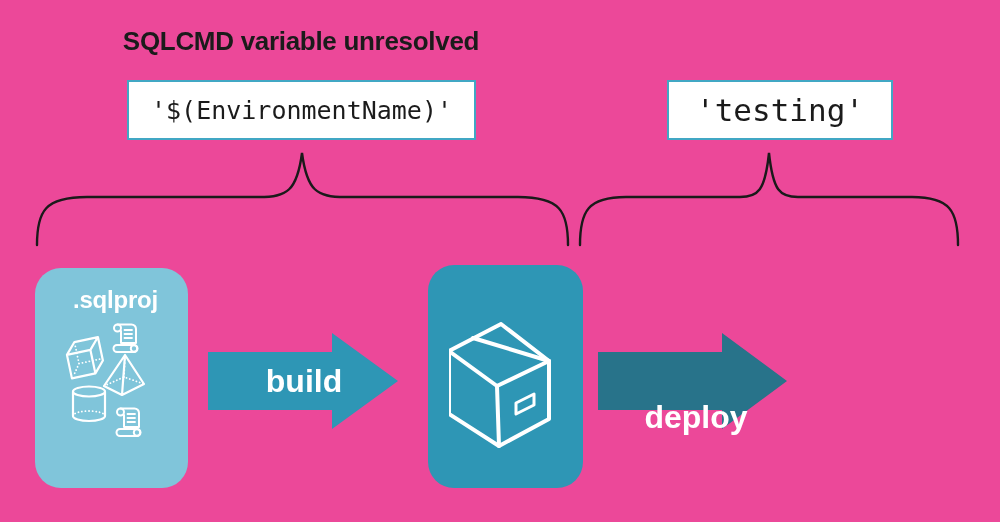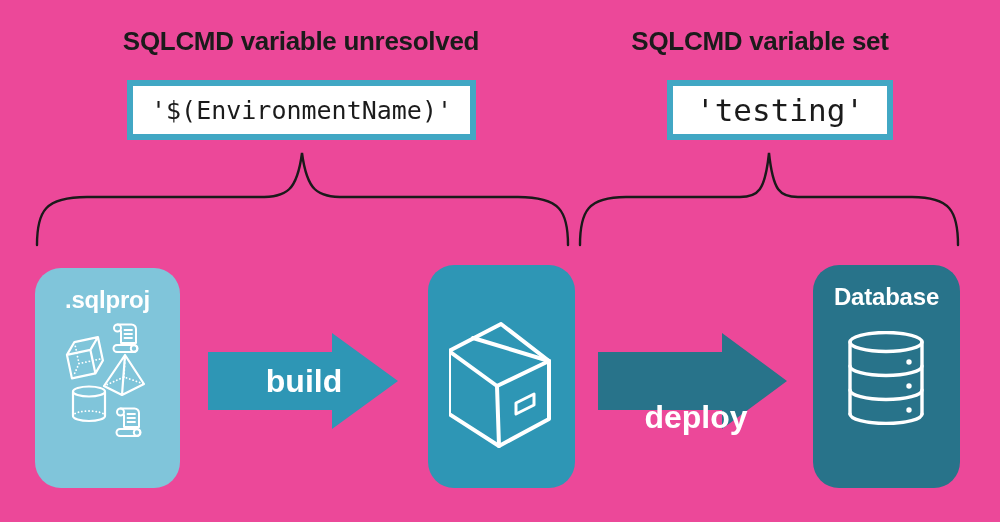--- a/index.html
+++ b/index.html
@@ -9,30 +9,30 @@
   }
   .heading {
     position: absolute; top: 26px; width: 400px;
     font-size: 26px; font-weight: 700; color: #1b1b1b;
     text-align: center; letter-spacing: -0.3px; white-space: nowrap;
   }
   #heading-left { left: 101px; }
   #heading-right { left: 560px; }
   .code-box {
     position: absolute; top: 80px; height: 60px; box-sizing: border-box;
-    border: 6px solid #c4b5fd; background: #ffffff;
+    border: 2px solid #c4b5fd; background: #ffffff;
     display: flex; align-items: center; justify-content: center;
     font-family: "DejaVu Sans Mono", monospace; color: #1b1b1b; white-space: nowrap;
   }
   #code-left  { left: 127px; width: 349px; font-size: 25px; }
   #code-right { left: 667px; width: 226px; font-size: 31px; }
   .brace { position: absolute; top: 149px; height: 98px; }
   #brace-left  { left: 35px;  width: 535px; }
   #brace-right { left: 578px; width: 382px; }
-  .card { position: absolute; top: 265px; width: 147px; height: 223px; border-radius: 26px; }
+  .card { position: absolute; top: 265px; width: 147px; height: 223px; border-radius: 26px; padding-left: 8px; }
   #card-sqlproj { left: 35px; top: 268px; width: 145px; height: 220px; }
   #card-dacpac  { left: 428px; }
   #card-database{ left: 813px; }
   .card-title {
     padding-top: 18px; text-align: center;
     font-size: 24px; font-weight: 700; color: #ffffff; letter-spacing: -0.2px;
   }
   .card-icon { position: absolute; }
   #sqlproj-icons  { left: 13px; top: 46px; width: 118px; height: 125px; }
   #dacpac-icon    { left: 21px; top: 57px; width: 105px; height: 126px; }
@@ -49,21 +49,20 @@
   #label-deploy { left: 598px; width: 152px; margin-top: 36px; }
   .outline { fill: none; stroke-linejoin: round; stroke-linecap: round; }
   .dotted { stroke-dasharray: 0.1 3.4; stroke-linecap: round; stroke-width: 1.8; }
 </style>
 </head>
 <body>
 
 <div class="canvas">
 
   <div class="heading" id="heading-left">SQLCMD variable unresolved</div>
-  <div class="heading" id="heading-right">SQLCMD variable set</div>
 
   <div class="code-box" id="code-left" style="border-color: rgb(65, 167, 196);">
     <span>'$(EnvironmentName)'</span>
   </div>
   <div class="code-box" id="code-right" style="border-color: rgb(65, 167, 196);">
     <span>'testing'</span>
   </div>
 
   <svg class="brace" id="brace-left" viewBox="0 0 535 98">
     <path d="M2,96 C2,62 10,48 52,48 L224,48 C252,48 262,42 267,4 C272,42 282,48 310,48 L483,48 C525,48 533,62 533,96" fill="none" stroke-width="2.4" stroke-linecap="round" stroke="#1A1A1A"></path>
@@ -119,31 +118,14 @@
         <path d="M67,81 L85,72 L85,83 L67,92 Z" stroke-width="3"></path>
       </g>
     </svg>
   </div>
 
   <svg class="arrow" id="arrow-deploy" viewBox="0 0 189 96">
     <polygon points="0,19 124,19 124,0 189,48 124,96 124,77 0,77" fill="#28738A"></polygon>
   </svg>
   <div class="arrow-label" id="label-deploy">deploy</div>
 
-  <div class="card" id="card-database" style="background-color: rgb(40, 115, 138);">
-    <div class="card-title">Database</div>
-    <svg class="card-icon" id="database-icon" viewBox="0 0 78 94">
-      <g class="outline" stroke-width="3.4" stroke="#FFFFFF">
-        <ellipse cx="39" cy="11" rx="36" ry="9.5"></ellipse>
-        <path d="M3,11 V83 M75,11 V83"></path>
-        <path d="M3,83 A36,9.5 0 0 0 75,83"></path>
-        <path d="M3,35 A36,9.5 0 0 0 75,35"></path>
-        <path d="M3,59 A36,9.5 0 0 0 75,59"></path>
-        <g fill="#fff" stroke="none">
-          <circle cx="62" cy="31" r="2.7"></circle>
-          <circle cx="62" cy="55" r="2.7"></circle>
-          <circle cx="62" cy="79" r="2.7"></circle>
-        </g>
-      </g>
-    </svg>
-  </div>
 
 </div>
 
 </body></html>

